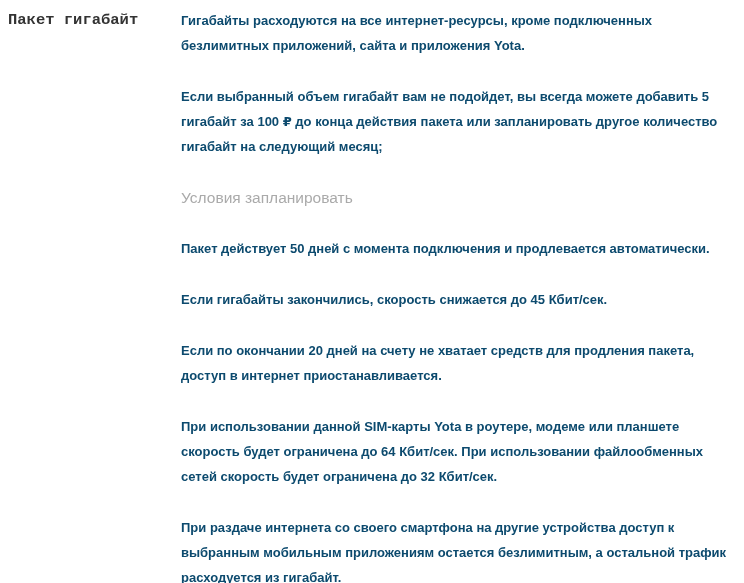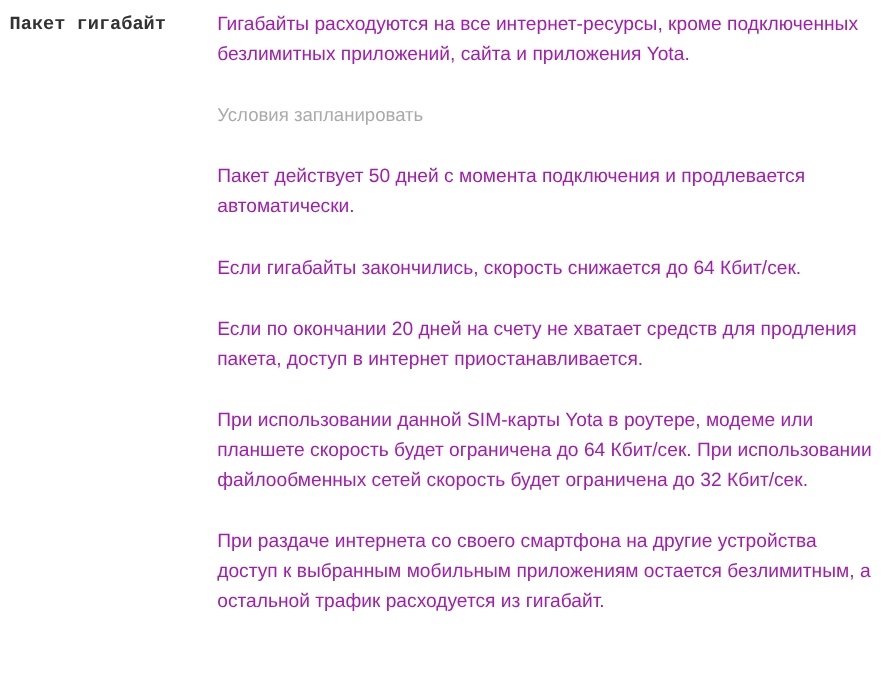--- a/index.html
+++ b/index.html
@@ -31,24 +31,25 @@
     line-height: 25px;
     color: #333333;
     margin: 0;
     font-family: Liberation Mono, monospace;
   }
   .spec-content-col {
     flex: 1 1 auto;
     max-width: 548px;
   }
   .para {
-    font-size: 16px;
+    font-size: 13px;
     line-height: 25px;
-    color: #a21caf;
+    color: #0c4a6e;
     margin: 0 0 26px 0;
+    font-weight: bold;
   }
   .para:last-child {
     margin-bottom: 0;
   }
   .subheading {
     font-size: 15.5px;
     line-height: 25px;
     color: #aaaaaa;
     margin: 0 0 26px 0;
     font-weight: normal;
@@ -56,20 +57,21 @@
 </style>
 </head>
 <body>
 
 <div class="spec-row">
   <div class="spec-label-col">
     <h3 class="spec-label">Пакет гигабайт</h3>
   </div>
   <div class="spec-content-col">
     <p class="para">Гигабайты расходуются на все интернет-ресурсы, кроме подключенных безлимитных приложений, сайта и приложения Yota.</p>
+    <p class="para">Если выбранный объем гигабайт вам не подойдет, вы всегда можете добавить 5 гигабайт за 100 ₽ до конца действия пакета или запланировать другое количество гигабайт на следующий месяц;</p>
     <p class="subheading">Условия запланировать</p>
     <p class="para">Пакет действует 50 дней с момента подключения и продлевается автоматически.</p>
-    <p class="para">Если гигабайты закончились, скорость снижается до 64 Кбит/сек.</p>
+    <p class="para">Если гигабайты закончились, скорость снижается до 45 Кбит/сек.</p>
     <p class="para">Если по окончании 20 дней на счету не хватает средств для продления пакета, доступ в интернет приостанавливается.</p>
     <p class="para">При использовании данной SIM-карты Yota в роутере, модеме или планшете скорость будет ограничена до 64 Кбит/сек. При использовании файлообменных сетей скорость будет ограничена до 32 Кбит/сек.</p>
     <p class="para">При раздаче интернета со своего смартфона на другие устройства доступ к выбранным мобильным приложениям остается безлимитным, а остальной трафик расходуется из гигабайт.</p>
   </div>
 </div>
 
 </body></html>

